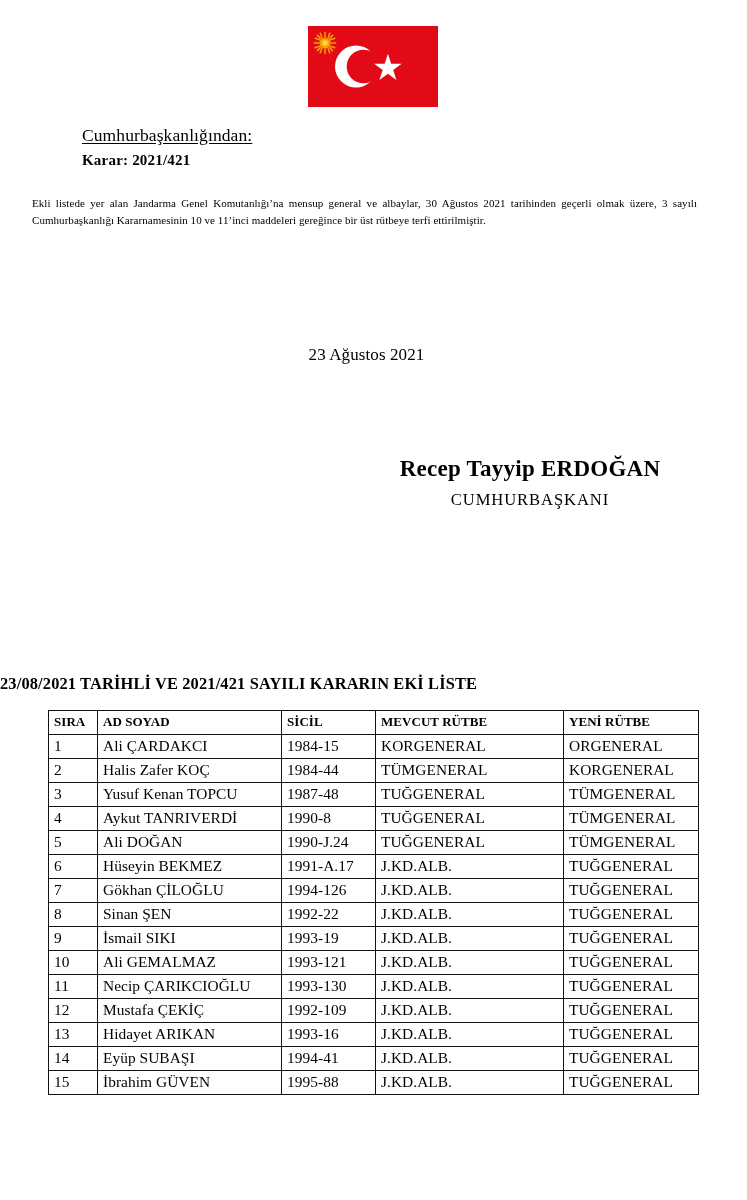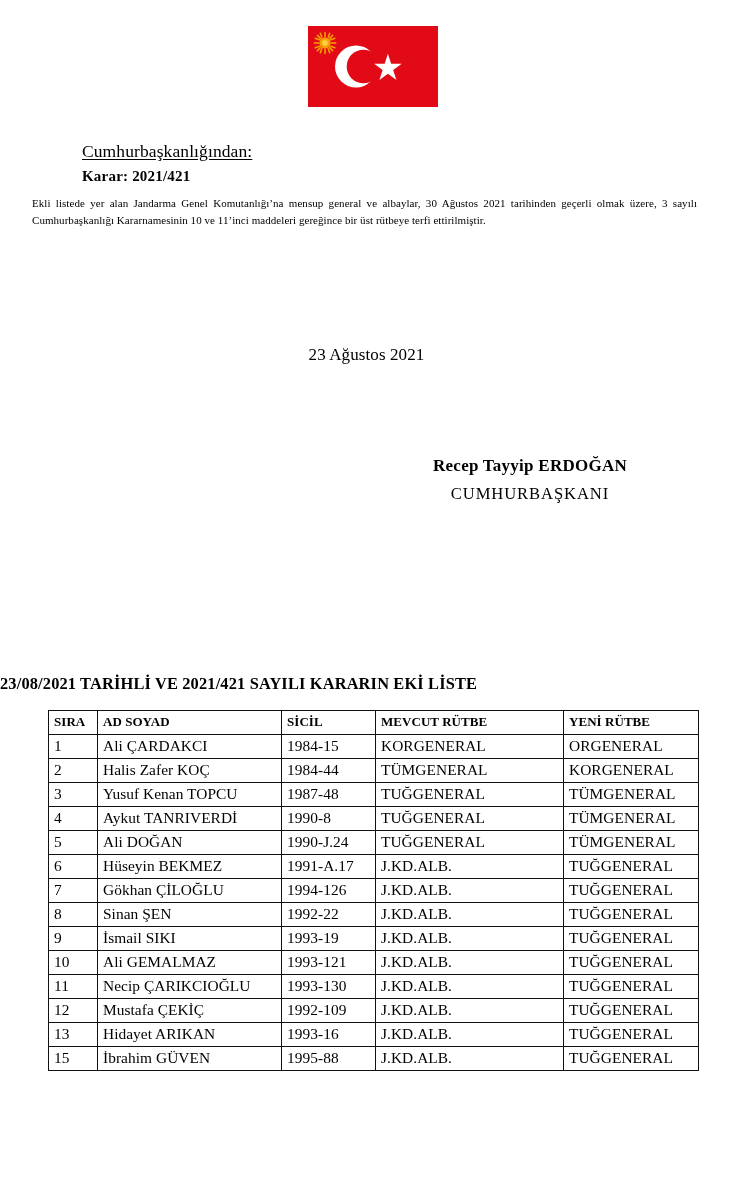--- a/index.html
+++ b/index.html
@@ -24,21 +24,21 @@
     top: 26px;
     width: 130px;
     height: 81px;
   }
   .flag-svg { display: block; width: 130px; height: 81px; }
 
   
   .header-block {
     position: absolute;
     left: 82px;
-    top: 140px;
+    top: 124px;
     width: 560px;
   }
   .issuer {
     font-size: 17.5px;
     line-height: 1.28;
     text-decoration: underline;
     text-underline-offset: 2px;
     letter-spacing: 0.1px;
     white-space: nowrap;
   }
@@ -76,21 +76,21 @@
 
   
   .signature-block {
     position: absolute;
     left: 380px;
     top: 456px;
     width: 300px;
     text-align: center;
   }
   .signer-name {
-    font-size: 17px;
+    font-size: 23px;
     font-weight: bold;
     letter-spacing: 0.25px;
     white-space: nowrap;
   }
   .signer-title {
     font-size: 16.6px;
     margin-top: 8px;
     letter-spacing: 0.9px;
     white-space: nowrap;
   }
@@ -300,20 +300,27 @@
           <td>TUĞGENERAL</td>
         </tr>
         <tr>
           <td>13</td>
           <td>Hidayet ARIKAN</td>
           <td>1993-16</td>
           <td>J.KD.ALB.</td>
           <td>TUĞGENERAL</td>
         </tr>
         <tr>
+          <td>14</td>
+          <td>Eyüp SUBAŞI</td>
+          <td>1994-41</td>
+          <td>J.KD.ALB.</td>
+          <td>TUĞGENERAL</td>
+        </tr>
+        <tr>
           <td>15</td>
           <td>İbrahim GÜVEN</td>
           <td>1995-88</td>
           <td>J.KD.ALB.</td>
           <td>TUĞGENERAL</td>
         </tr>
       </tbody>
   </table>
 </div>
 

